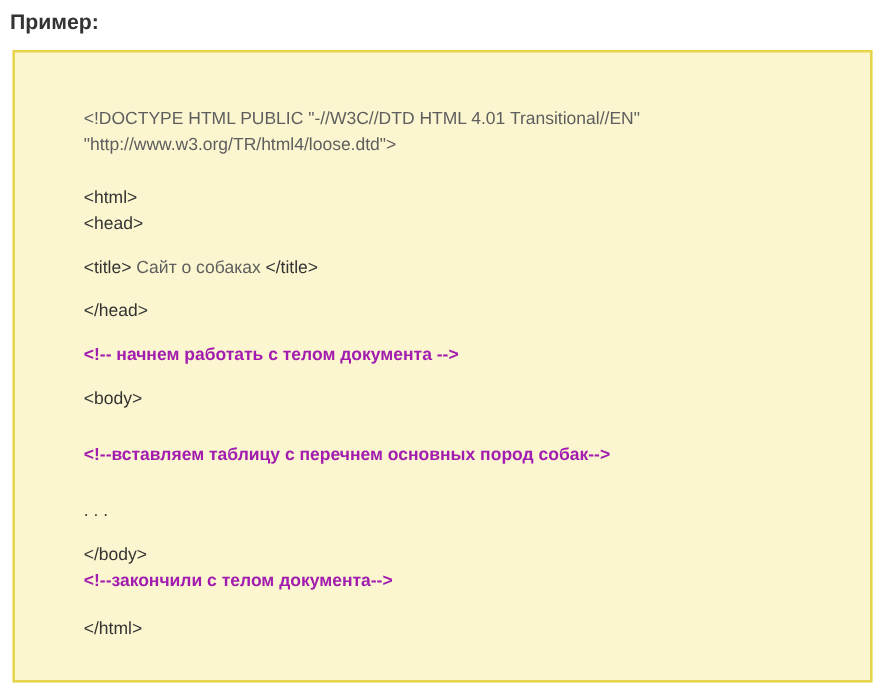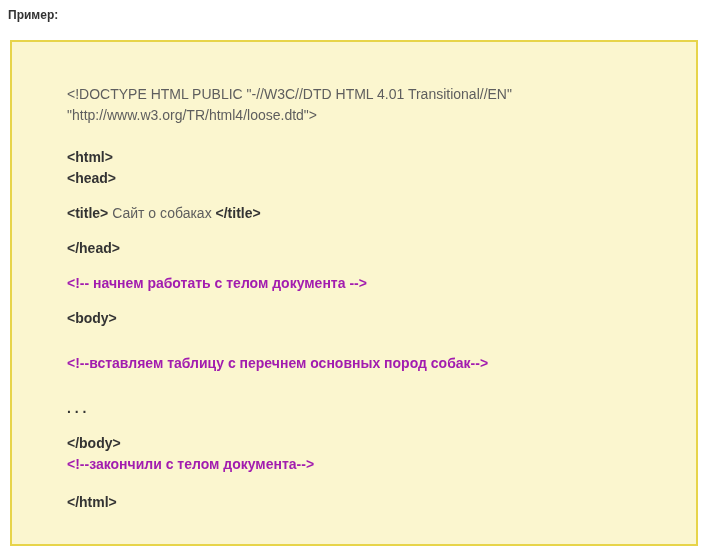--- a/index.html
+++ b/index.html
@@ -12,21 +12,21 @@
     position: relative;
     width: 707px;
     height: 556px;
     background: #ffffff;
     overflow: hidden;
   }
   .heading {
     position: absolute;
     left: 8px;
     top: 8px;
-    font-size: 12px;
+    font-size: 17px;
     font-weight: bold;
     color: #333333;
   }
   .code-box {
     position: absolute;
     left: 10px;
     top: 40px;
     width: 688px;
     height: 506px;
     box-sizing: border-box;
@@ -36,21 +36,21 @@
     overflow: hidden;
   }
   .code {
     font-size: 14px;
     line-height: 21px;
     white-space: pre-wrap;
   }
   .para { margin: 0; }
   .line { min-height: 21px; }
   .seg-plain   { color: #5e5e5e; font-weight: normal; }
-  .seg-tag     { color: #333333; font-weight: bold; }
+  .seg-tag     { color: #333333; font-weight: normal; }
   .seg-comment { color: #a21caf; font-weight: bold; }
 </style>
 </head>
 <body>
 
 <div class="page">
   <div class="heading">Пример:</div>
 
   <div class="code-box">
     <div class="code"><div class="para" style="margin-top: 0px;"><div class="line"><span class="seg-plain">&lt;!DOCTYPE HTML PUBLIC "-//W3C//DTD HTML 4.01 Transitional//EN"</span></div><div class="line"><span class="seg-plain">"http://www.w3.org/TR/html4/loose.dtd"&gt;</span></div></div><div class="para" style="margin-top: 21px;"><div class="line"><span class="seg-tag">&lt;html&gt;</span></div><div class="line"><span class="seg-tag">&lt;head&gt;</span></div></div><div class="para" style="margin-top: 14px;"><div class="line"><span class="seg-tag">&lt;title&gt;</span><span class="seg-plain"> Сайт о собаках </span><span class="seg-tag">&lt;/title&gt;</span></div></div><div class="para" style="margin-top: 14px;"><div class="line"><span class="seg-tag">&lt;/head&gt;</span></div></div><div class="para" style="margin-top: 14px;"><div class="line"><span class="seg-comment">&lt;!-- начнем работать с телом документа --&gt;</span></div></div><div class="para" style="margin-top: 14px;"><div class="line"><span class="seg-tag">&lt;body&gt;</span></div></div><div class="para" style="margin-top: 24px;"><div class="line"><span class="seg-comment">&lt;!--вставляем таблицу с перечнем основных пород собак--&gt;</span></div></div><div class="para" style="margin-top: 24px;"><div class="line"><span class="seg-tag">. . .</span></div></div><div class="para" style="margin-top: 14px;"><div class="line"><span class="seg-tag">&lt;/body&gt;</span></div><div class="line"><span class="seg-comment">&lt;!--закончили с телом документа--&gt;</span></div></div><div class="para" style="margin-top: 17px;"><div class="line"><span class="seg-tag">&lt;/html&gt;</span></div></div></div>

